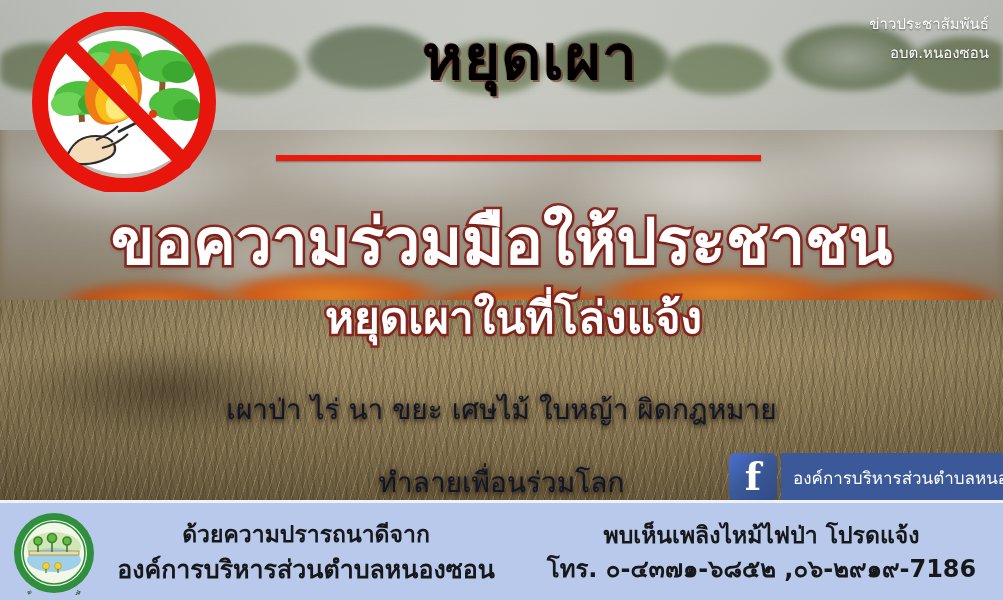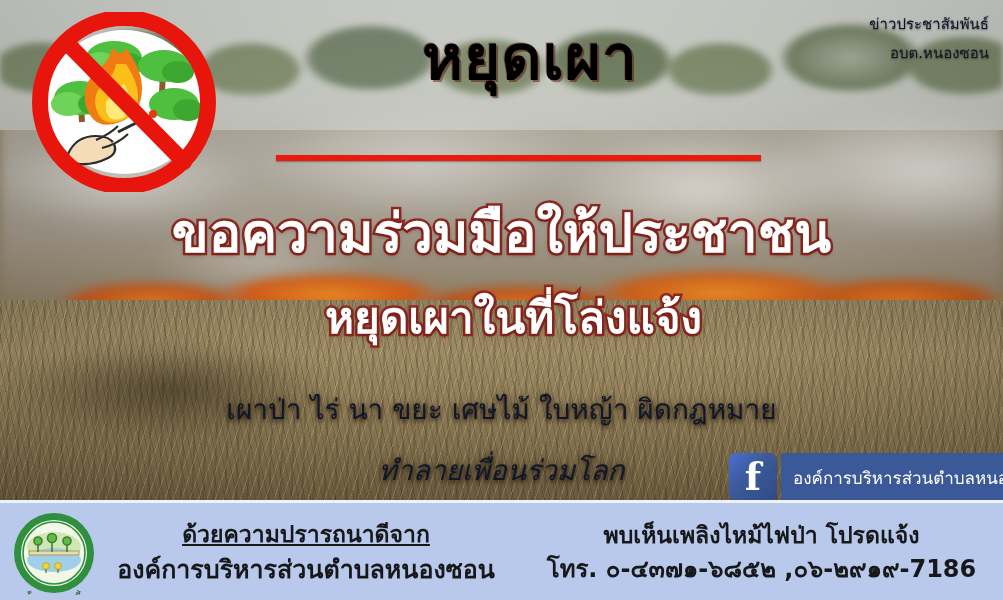--- a/index.html
+++ b/index.html
@@ -93,30 +93,30 @@
     background:#e81b0d;box-shadow:0 1px 2px rgba(0,0,0,.35);
   }
 
   .line2,.line3{
     position:absolute;width:100%;text-align:center;
     font-weight:bold;color:#ffffff;white-space:nowrap;
     -webkit-text-stroke:5px #8f2a22;
     paint-order:stroke fill;
     text-shadow:0 2px 5px rgba(80,10,5,.45);
   }
-  .line2{left:0;top:190px;font-size:54px;}
+  .line2{left:0;top:190px;font-size:64px;}
   .line3{left:12px;top:282px;font-size:44px;}
 
   .line4,.line5{
     position:absolute;width:100%;text-align:center;
     font-size:28px;color:#0f172a;white-space:nowrap;
     text-shadow:0 2px 4px rgba(30,15,5,.75),0 0 10px rgba(40,20,8,.5);
   }
   .line4{left:0;top:387px;}
-  .line5{left:0;top:448px;font-style:italic;}
+  .line5{left:0;top:460px;}
 
   
   .fb{
     position:absolute;left:729px;top:453px;height:48px;display:flex;align-items:stretch;
   }
   .fb-icon{
     width:48px;height:48px;border-radius:7px;
     background:linear-gradient(135deg,#4a6fd4 0%,#3b5998 45%,#2f4a86 100%);
     position:relative;flex:0 0 auto;
   }
@@ -127,37 +127,37 @@
   }
   .fb-label{
     background:#3b5998;color:#fff;font-size:17px;
     display:flex;align-items:center;padding:0 12px;margin-left:4px;
     white-space:nowrap;border-radius:2px;
   }
 
   
   .topright{
     position:absolute;right:14px;top:10px;text-align:right;
-    color:#0f172a;font-size:15px;line-height:1.9;
+    color:#ffffff;font-size:15px;line-height:1.9;
     text-shadow:0 1px 2px rgba(0,0,0,.5);
   }
 
   
   .footer{
     position:absolute;left:0;top:500px;width:1003px;height:100px;
     background:#b9c9ec;border-top:3px solid #eef3fb;
     display:flex;align-items:center;
   }
   .seal{position:absolute;left:12px;top:8px;width:84px;height:84px;}
   .foot-left{
     position:absolute;left:104px;top:0;width:404px;height:100px;
     display:flex;flex-direction:column;justify-content:center;align-items:center;
     color:#17181a;font-weight:bold;line-height:1.45;
   }
-  .foot-left .l1{font-size:23px;text-decoration:underline;}
+  .foot-left .l1{font-size:23px;}
   .foot-left .l2{font-size:25px;}
   .foot-right{
     position:absolute;left:520px;top:0;width:483px;height:100px;
     display:flex;flex-direction:column;justify-content:center;align-items:center;
     color:#17181a;font-weight:bold;line-height:1.45;
   }
   .foot-right .l1{font-size:23px;}
   .foot-right .l2{font-size:24px;}
 </style>
 </head>

